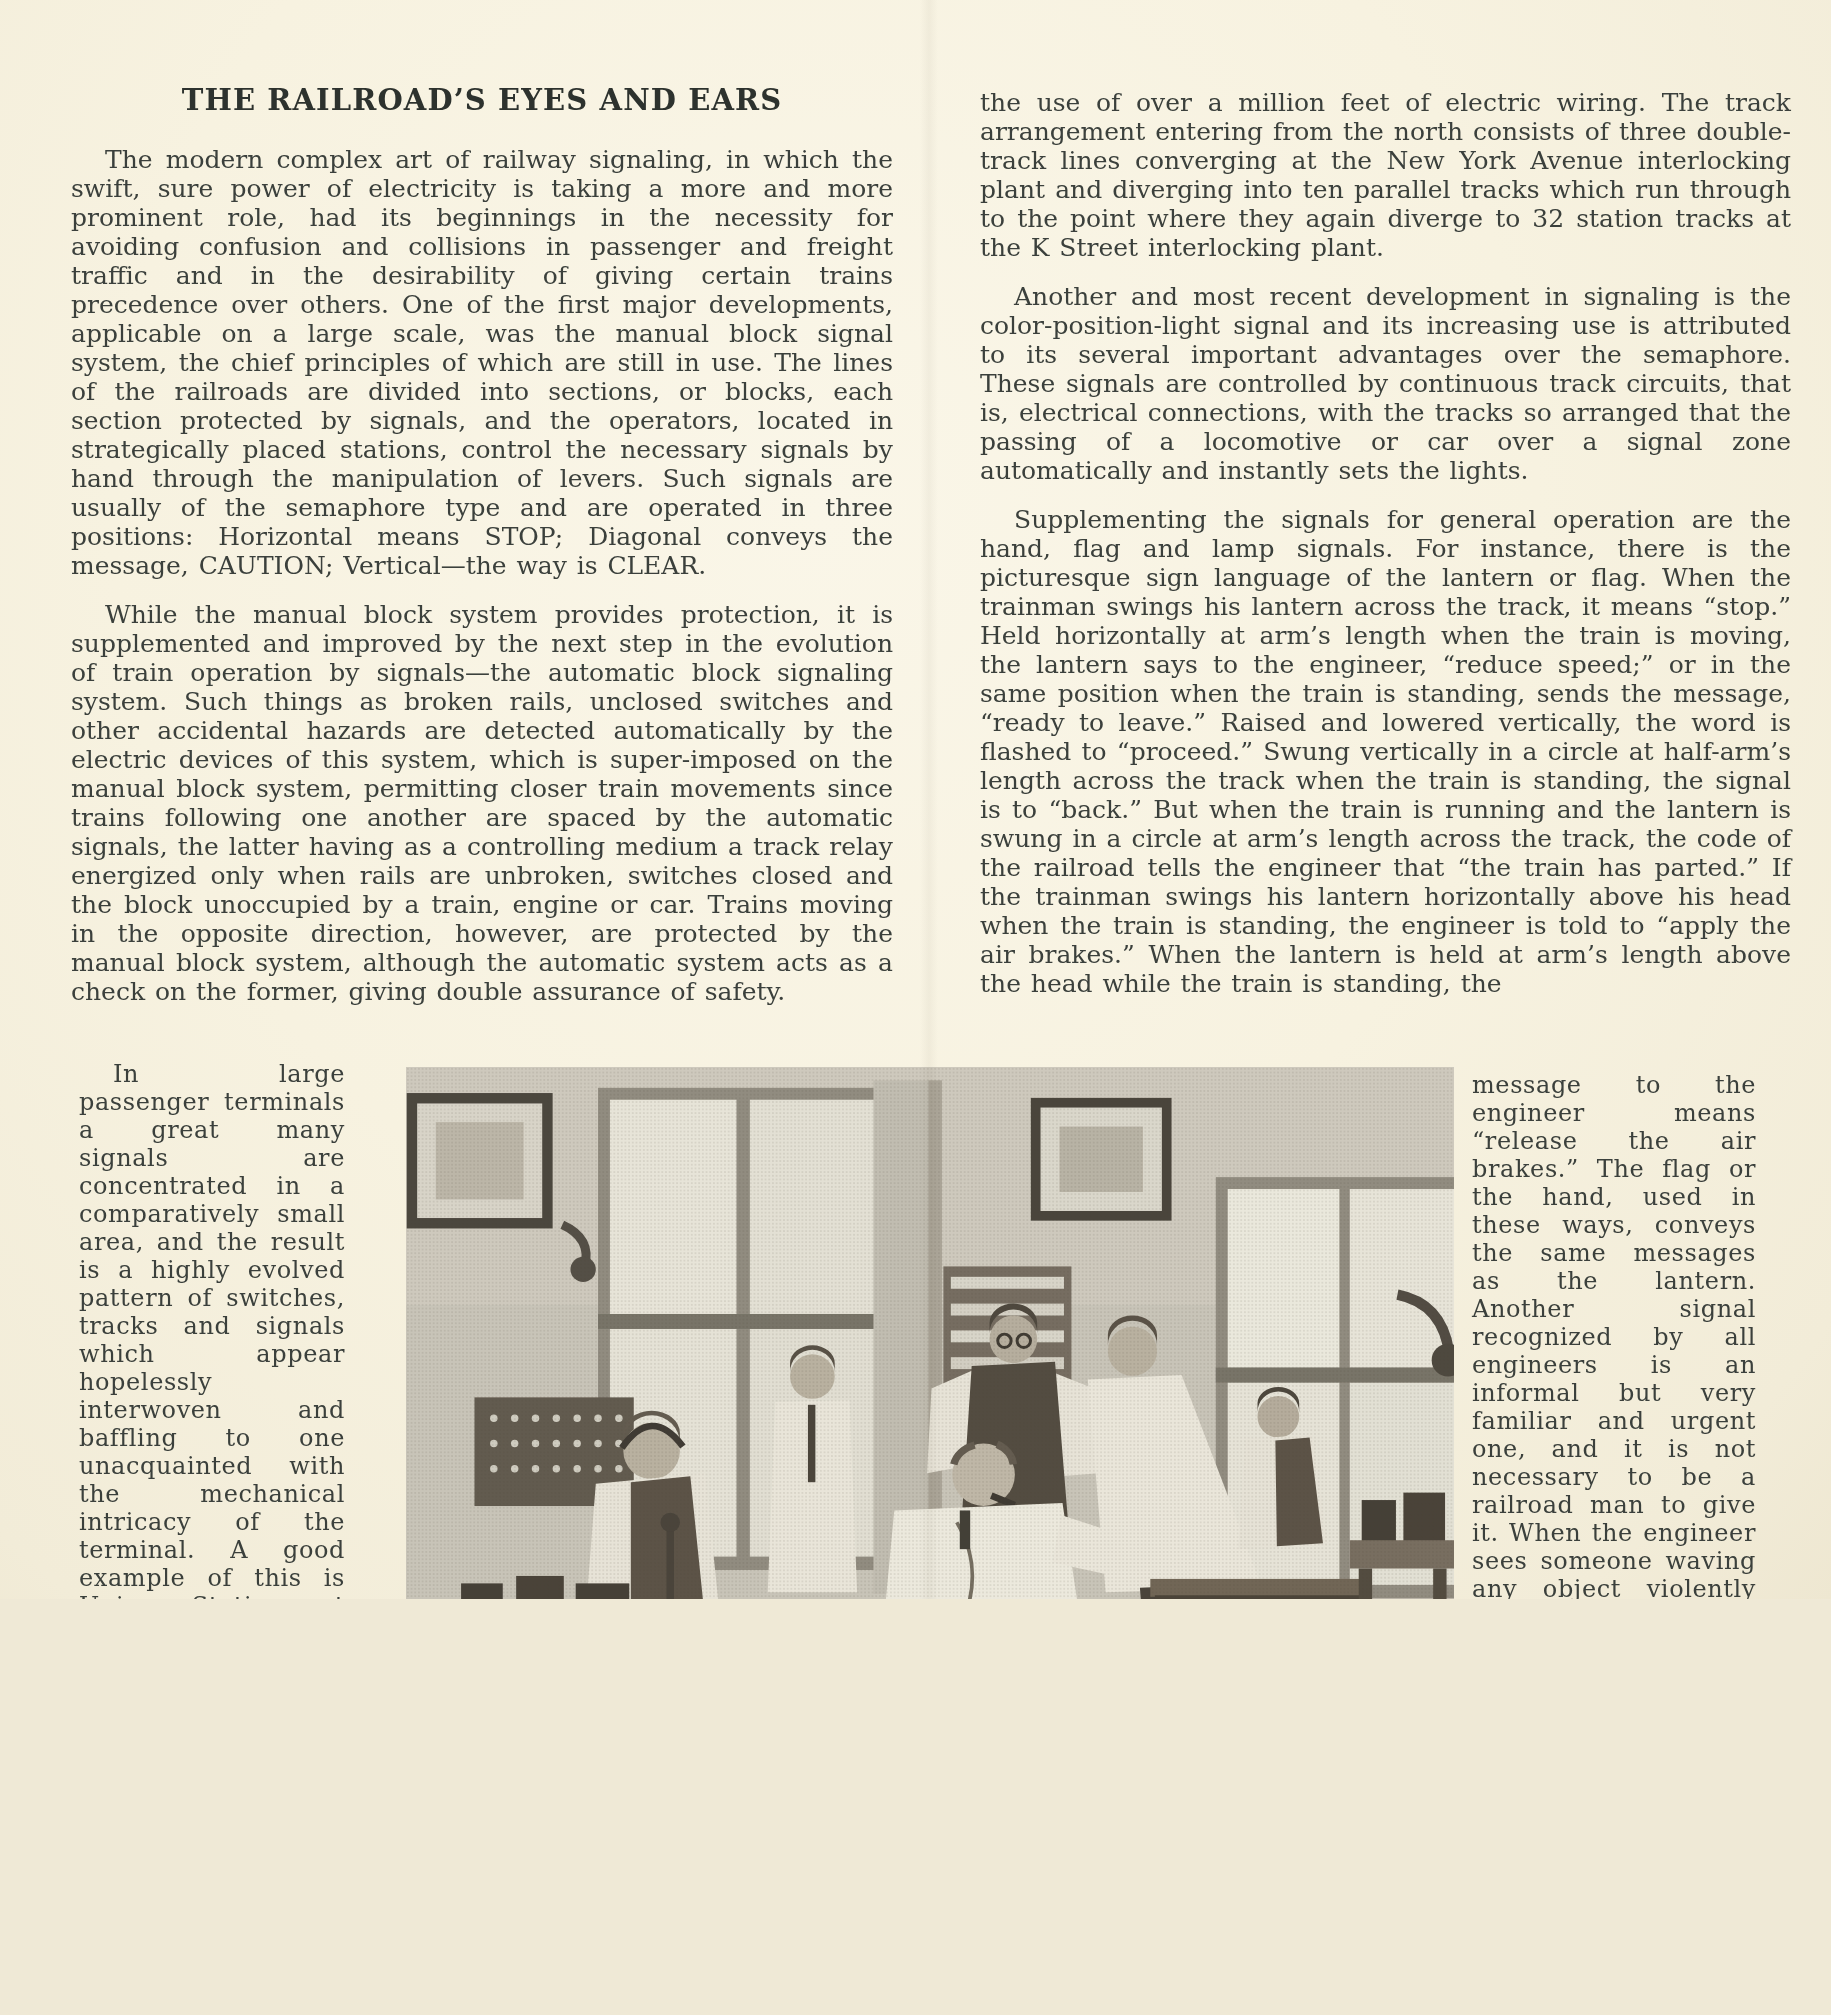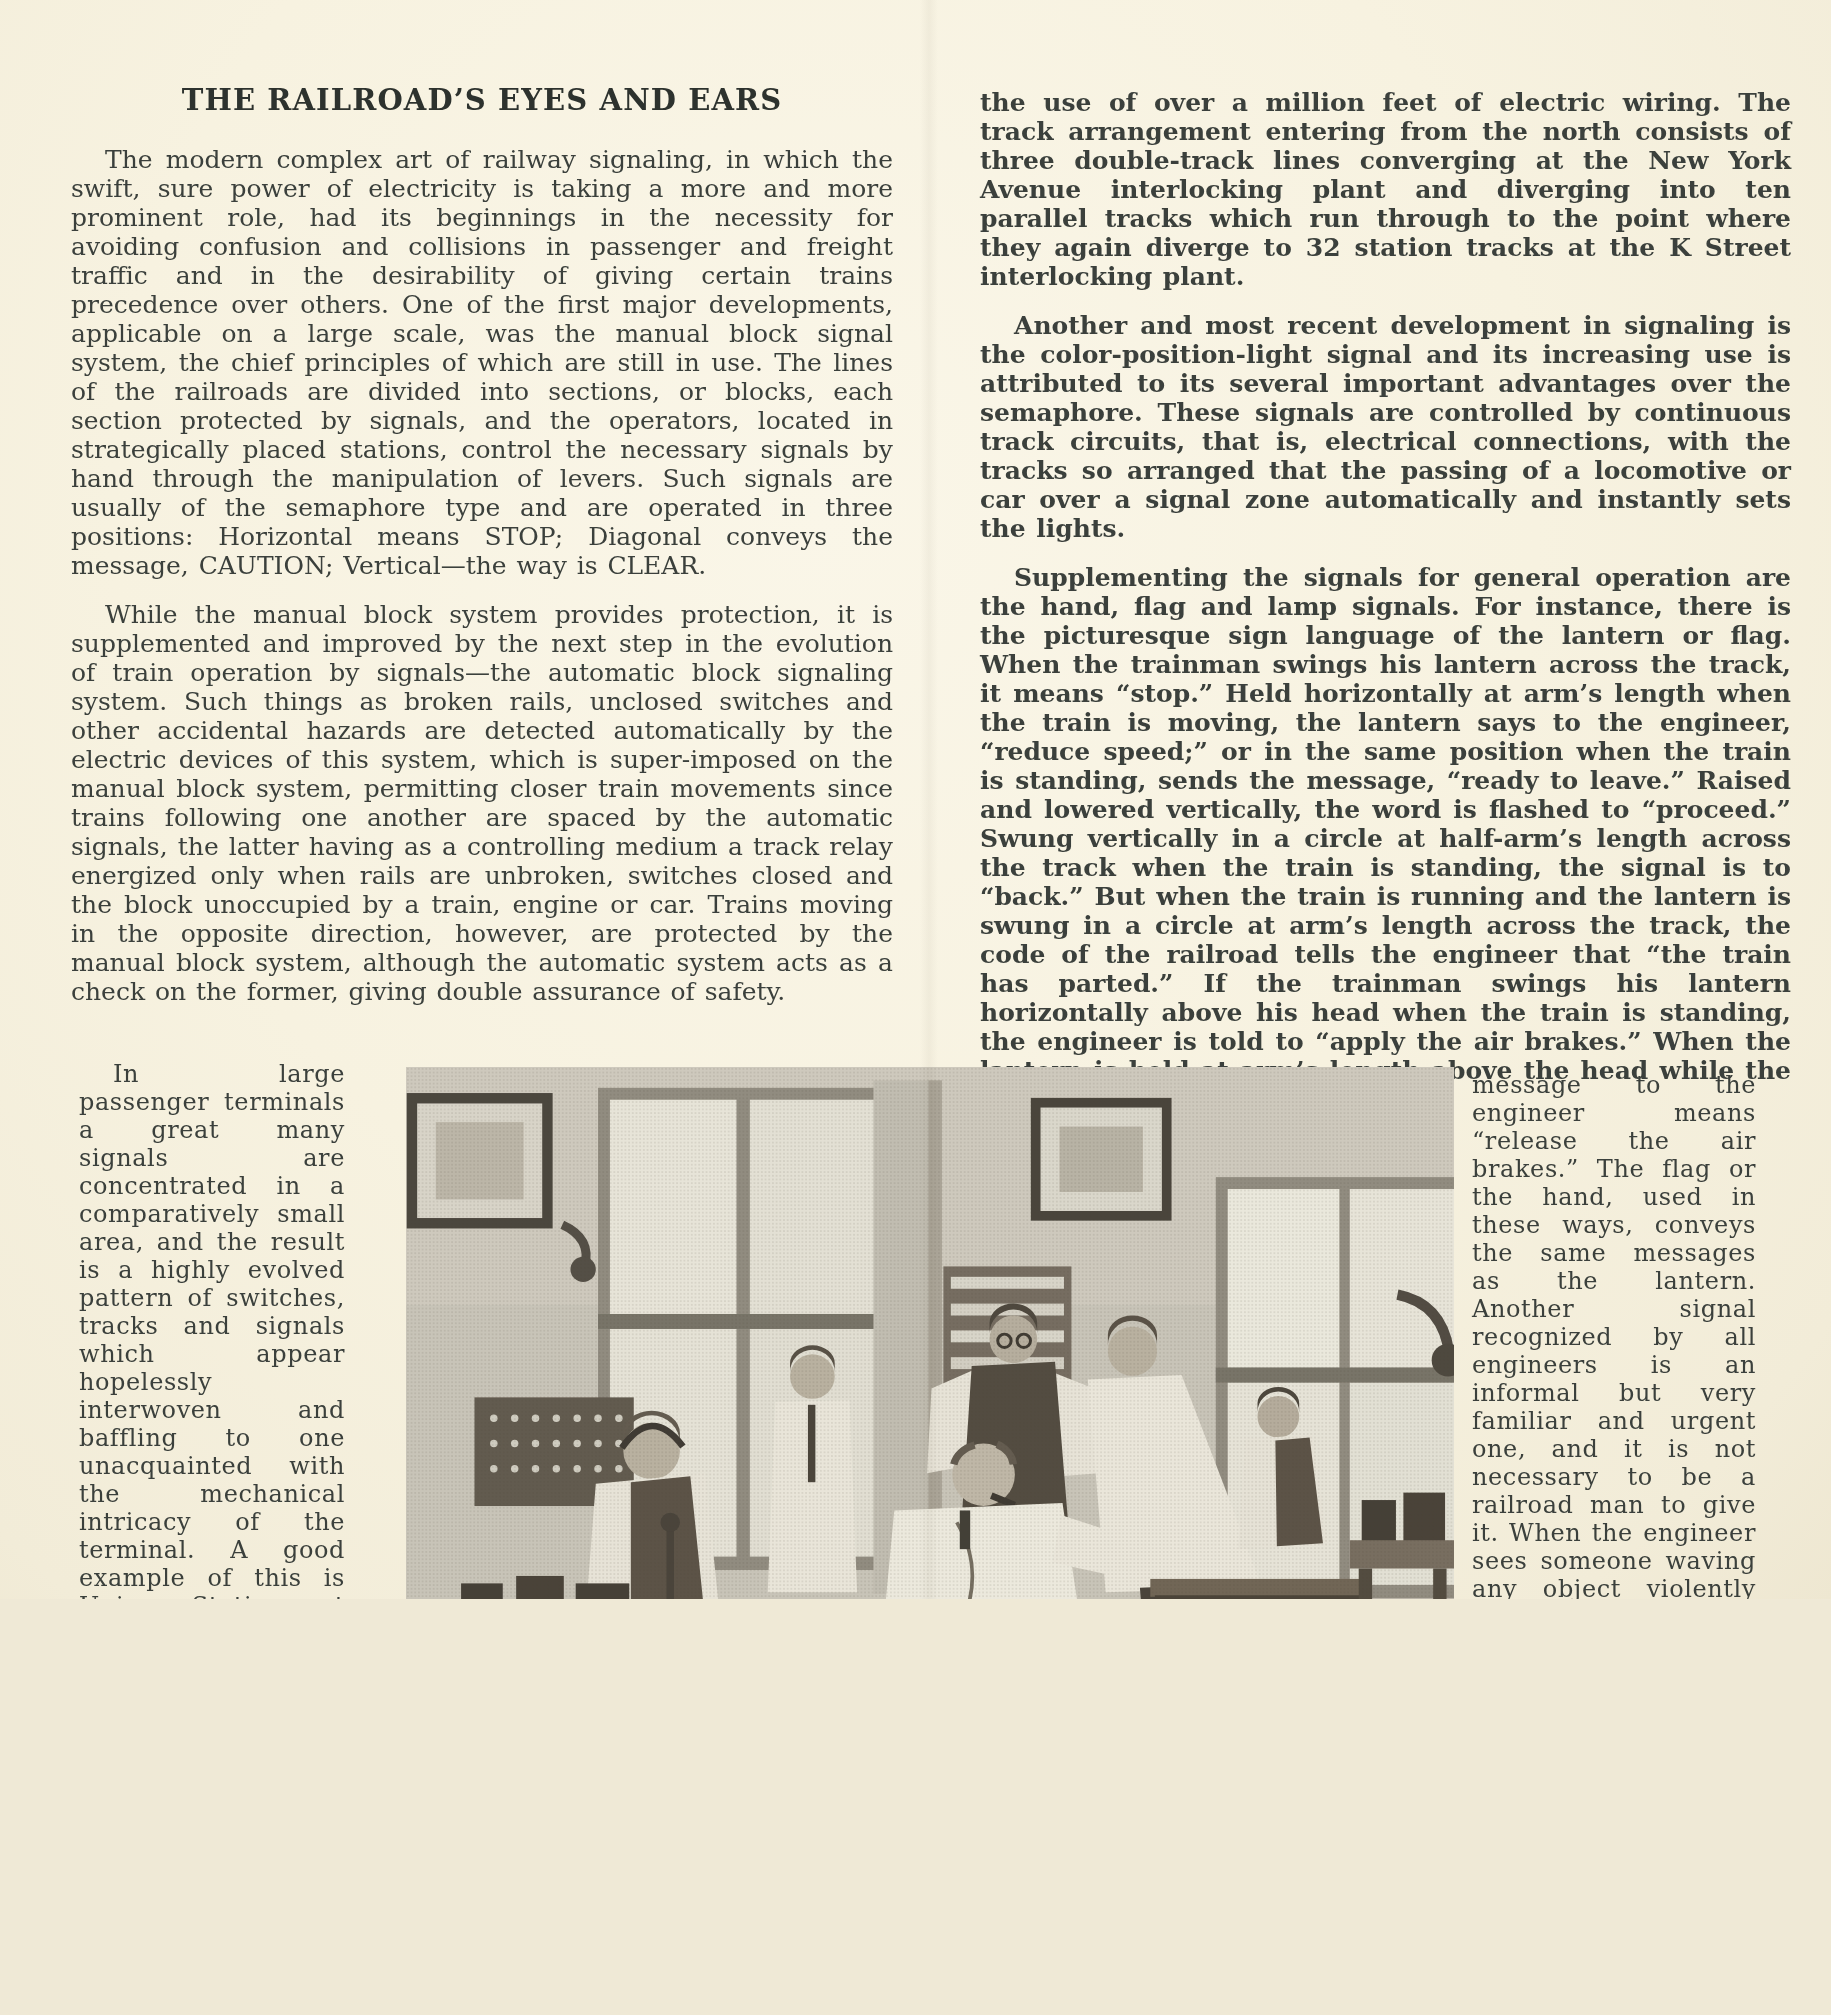--- a/index.html
+++ b/index.html
@@ -20,21 +20,21 @@
     text-align:justify; word-spacing:1.9px;
     color:#3b403c;
   }
   .col p.indent { text-indent:34px; }
   .title {
     margin:0 0 28px 0;
     font-size:29px; font-weight:700; letter-spacing:1.1px;
     text-align:center; color:#2d322e;
   }
   .left-wide  { left:71px;  top:83px;  width:822px; }
-  .right-wide { left:980px; top:88px; width:811px;font-weight:bold; }
+  .right-wide { left:980px; top:88px; width:811px; }
   .left-narrow  { left:79px;  top:1060px; width:266px; }
   .right-narrow { left:1472px; top:1051px; width:284px;margin-top:20px; }
   .left-narrow p, .right-narrow p {
     font-size:24px; line-height:28px; letter-spacing:0.6px; word-spacing:1.5px;
   }
   .photo {
     position:absolute; left:406px; top:1067px; width:1048px; height:753px;
     margin:0; background:#c7c3b9; overflow:hidden;
     box-shadow:inset 0 0 0 1.5px rgba(60,55,45,.25);
   }

